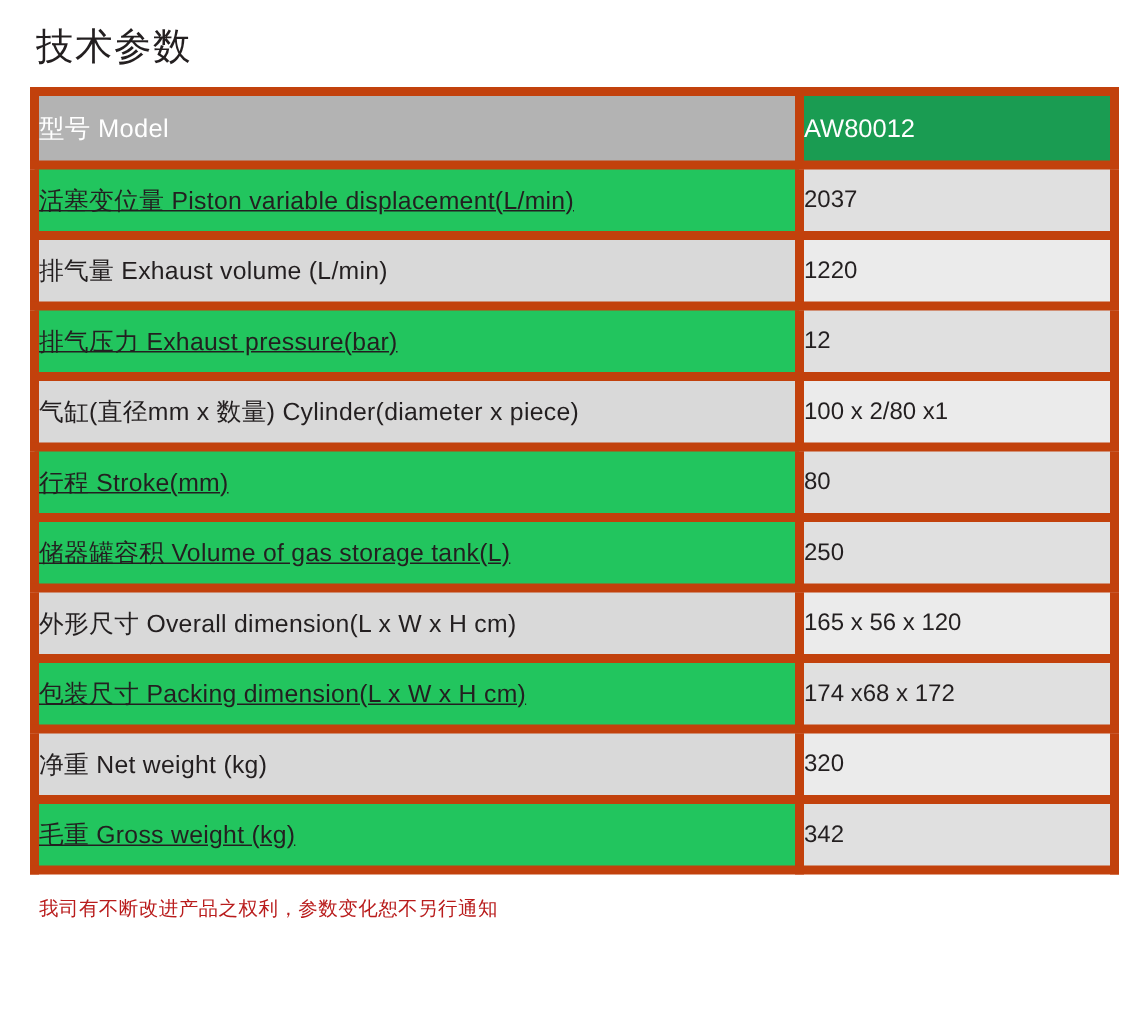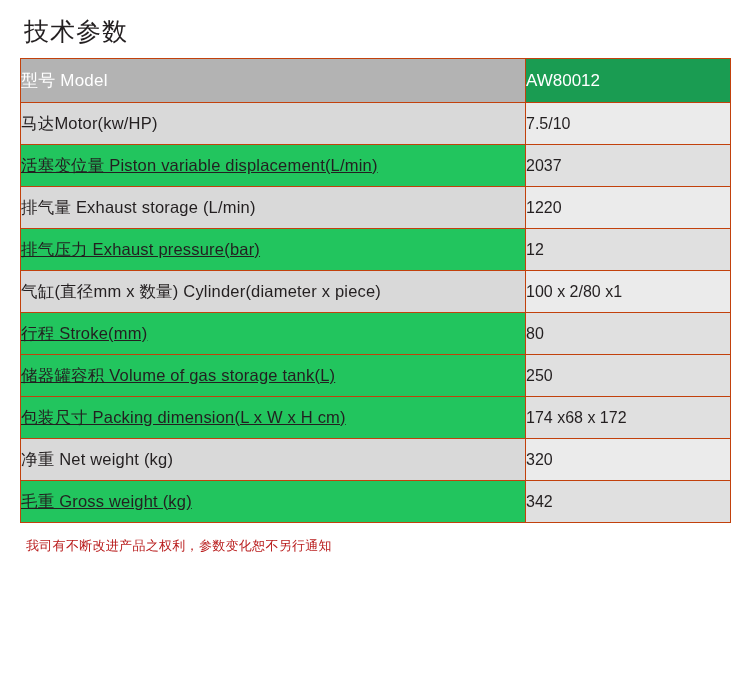--- a/index.html
+++ b/index.html
@@ -28,21 +28,21 @@
     color: #231f20;
     padding: 16px 4px 12px 4px;
     line-height: 1.2;
   }
   table.spec-table {
     width: 710px;
     border-collapse: collapse;
     table-layout: fixed;
   }
   table.spec-table td {
-    border: 1px solid #c2410c;
+    border: 6px solid #c2410c;
     padding: 0;
     height: 41px;
     vertical-align: middle;
   }
   td.label-cell {
     width: 504px;
     padding-left: 12px;
     font-size: 16.5px;
     letter-spacing: 0.2px;
     color: #231f20;
@@ -84,47 +84,47 @@
 <div class="page">
 
   <div class="spec-title">技术参数</div>
 
   <table class="spec-table">
     <tbody>
       <tr class="head-row">
         <td class="label-cell">型号 Model</td>
         <td class="value-cell">AW80012</td>
       </tr>
-      <tr class="row-a">
-        <td class="label-cell">马达Motor(kw/HP)</td>
-        <td class="value-cell">7.5/10</td>
-      </tr>
       <tr class="row-b">
         <td class="label-cell">活塞变位量 Piston variable displacement(L/min)</td>
         <td class="value-cell">2037</td>
       </tr>
       <tr class="row-a">
-        <td class="label-cell">排气量 Exhaust storage (L/min)</td>
+        <td class="label-cell">排气量 Exhaust volume (L/min)</td>
         <td class="value-cell">1220</td>
       </tr>
       <tr class="row-b">
         <td class="label-cell">排气压力 Exhaust pressure(bar)</td>
         <td class="value-cell">12</td>
       </tr>
       <tr class="row-a">
         <td class="label-cell">气缸(直径mm x 数量) Cylinder(diameter x piece)</td>
         <td class="value-cell">100 x 2/80 x1</td>
       </tr>
       <tr class="row-b">
         <td class="label-cell">行程 Stroke(mm)</td>
         <td class="value-cell">80</td>
       </tr>
       <tr class="row-b">
         <td class="label-cell">储器罐容积 Volume of gas storage tank(L)</td>
         <td class="value-cell">250</td>
+      </tr>
+      <tr class="row-a">
+        <td class="label-cell">外形尺寸 Overall dimension(L x W x H cm)</td>
+        <td class="value-cell">165 x 56 x 120</td>
       </tr>
       <tr class="row-b">
         <td class="label-cell">包装尺寸 Packing dimension(L x W x H cm)</td>
         <td class="value-cell">174 x68 x 172</td>
       </tr>
       <tr class="row-a">
         <td class="label-cell">净重 Net weight (kg)</td>
         <td class="value-cell">320</td>
       </tr>
       <tr class="row-b">

